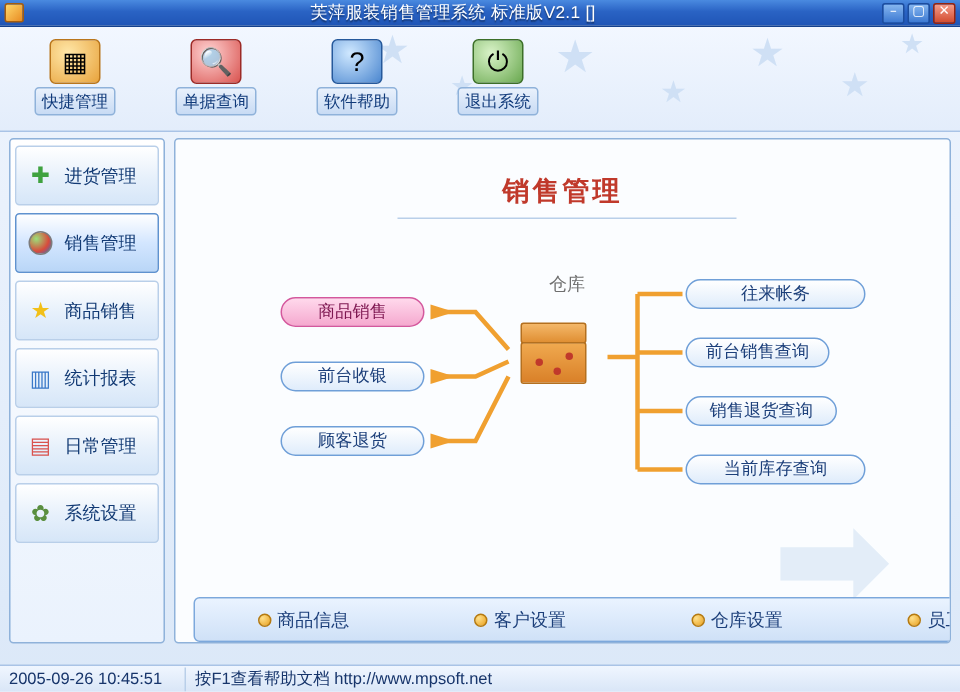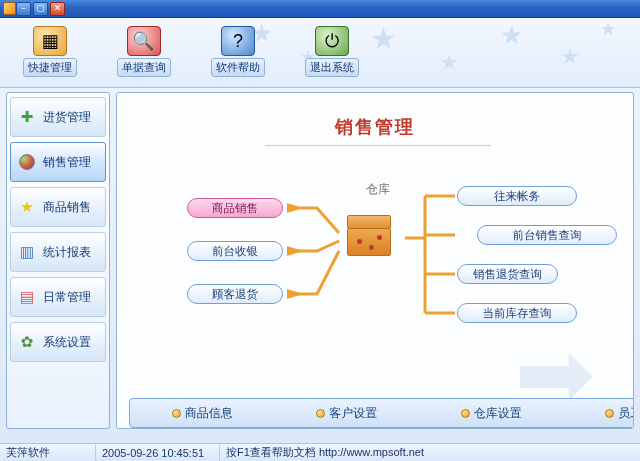--- a/index.html
+++ b/index.html
@@ -163,20 +163,21 @@
   .sb-3 { width:124px; }
   .sb-4 { flex:1; }
 </style>
 </head>
 <body>
 
 <div id="app">
 
   <div class="titlebar">
     <div class="tb-icon"></div>
+    <div class="tb-title">芙萍服装销售管理系统 标准版V2.1 []</div>
     <div class="tb-buttons">
       <div class="tb-btn">–</div>
       <div class="tb-btn">▢</div>
       <div class="tb-btn close">✕</div>
     </div>
   </div>
 
   <div class="toolbar">
     <div class="star" style="left:250px; top:2px;">★</div>
     <div class="star" style="left:300px; top:30px; font-size:18px;">★</div>
@@ -257,21 +258,21 @@
     <svg style="position:absolute; left:0; top:0; width:518px; height:337px; pointer-events:none;">
       <polyline points="175,115 200,115 222,140" fill="none" stroke="#f0a030" stroke-width="3"></polyline>
       <polyline points="175,158 200,158 222,148" fill="none" stroke="#f0a030" stroke-width="3"></polyline>
       <polyline points="175,201 200,201 222,158" fill="none" stroke="#f0a030" stroke-width="3"></polyline>
       <polygon points="170,110 186,115 170,120" fill="#f0a030"></polygon>
       <polygon points="170,153 186,158 170,163" fill="#f0a030"></polygon>
       <polygon points="170,196 186,201 170,206" fill="#f0a030"></polygon>
     </svg>
 
     <div class="pill right" style="left:340px; top:93px;  width:120px;">往来帐务</div>
-    <div class="pill right" style="left:360px; top:132px; width:140px;">前台销售查询</div>
+    <div class="pill right" style="left:340px; top:132px; width:96px;">前台销售查询</div>
     <div class="pill right" style="left:340px; top:171px; width:101px;">销售退货查询</div>
     <div class="pill right" style="left:340px; top:210px; width:120px;">当前库存查询</div>
 
     <svg style="position:absolute; left:0; top:0; width:518px; height:337px; pointer-events:none;">
       <polyline points="288,145 308,145" fill="none" stroke="#f0a030" stroke-width="3"></polyline>
       <polyline points="308,103 308,220" fill="none" stroke="#f0a030" stroke-width="3"></polyline>
       <polyline points="308,103 338,103" fill="none" stroke="#f0a030" stroke-width="3"></polyline>
       <polyline points="308,142 338,142" fill="none" stroke="#f0a030" stroke-width="3"></polyline>
       <polyline points="308,181 338,181" fill="none" stroke="#f0a030" stroke-width="3"></polyline>
       <polyline points="308,220 338,220" fill="none" stroke="#f0a030" stroke-width="3"></polyline>
@@ -291,18 +292,17 @@
         <span>仓库设置</span>
       </div>
       <div class="bb-item">
         <span class="bb-dot"></span>
         <span>员工信息</span>
       </div>
     </div>
   </div>
 
   <div class="statusbar">
-    <div class="sb-cell sb-1">芙萍软件</div>
     <div class="sb-cell sb-3">2005-09-26 10:45:51</div>
     <div class="sb-cell sb-4">按F1查看帮助文档     http://www.mpsoft.net</div>
   </div>
 
 </div>
 
 </body></html>

